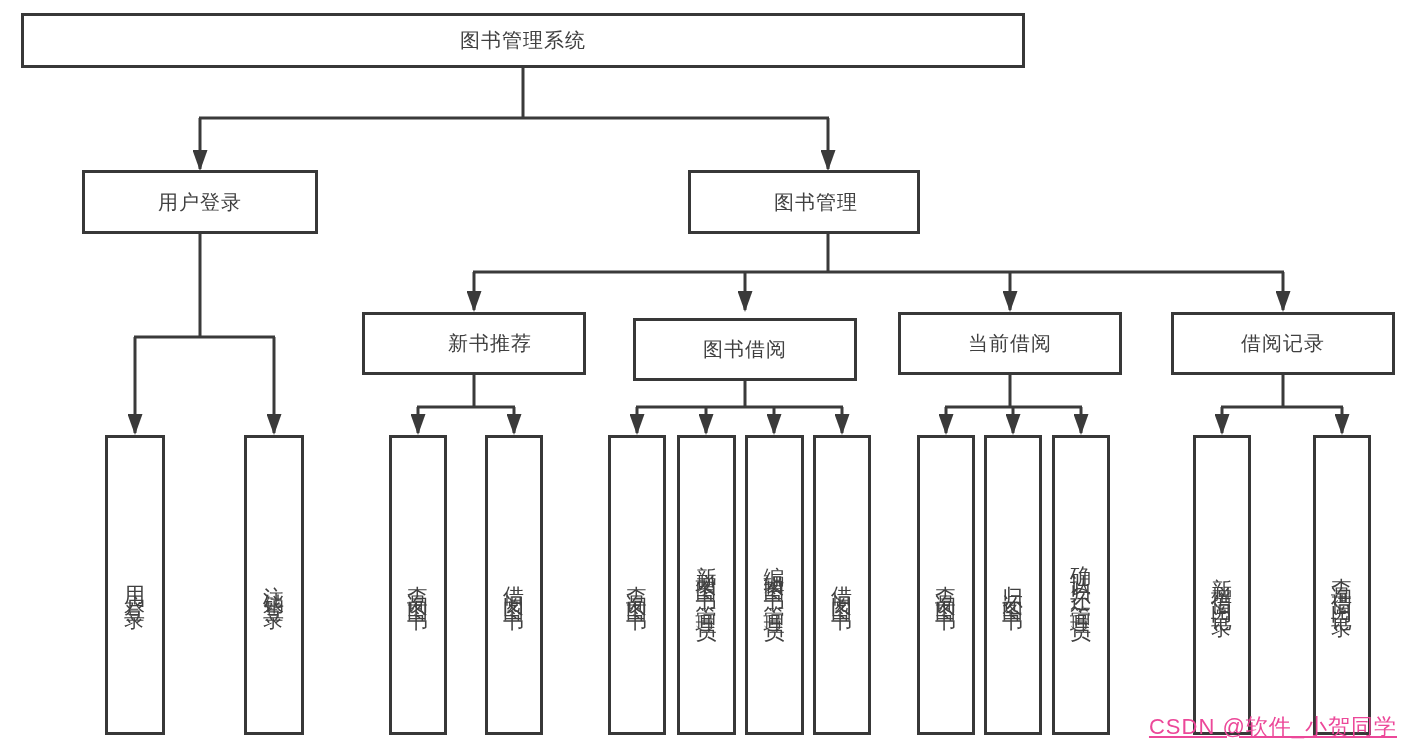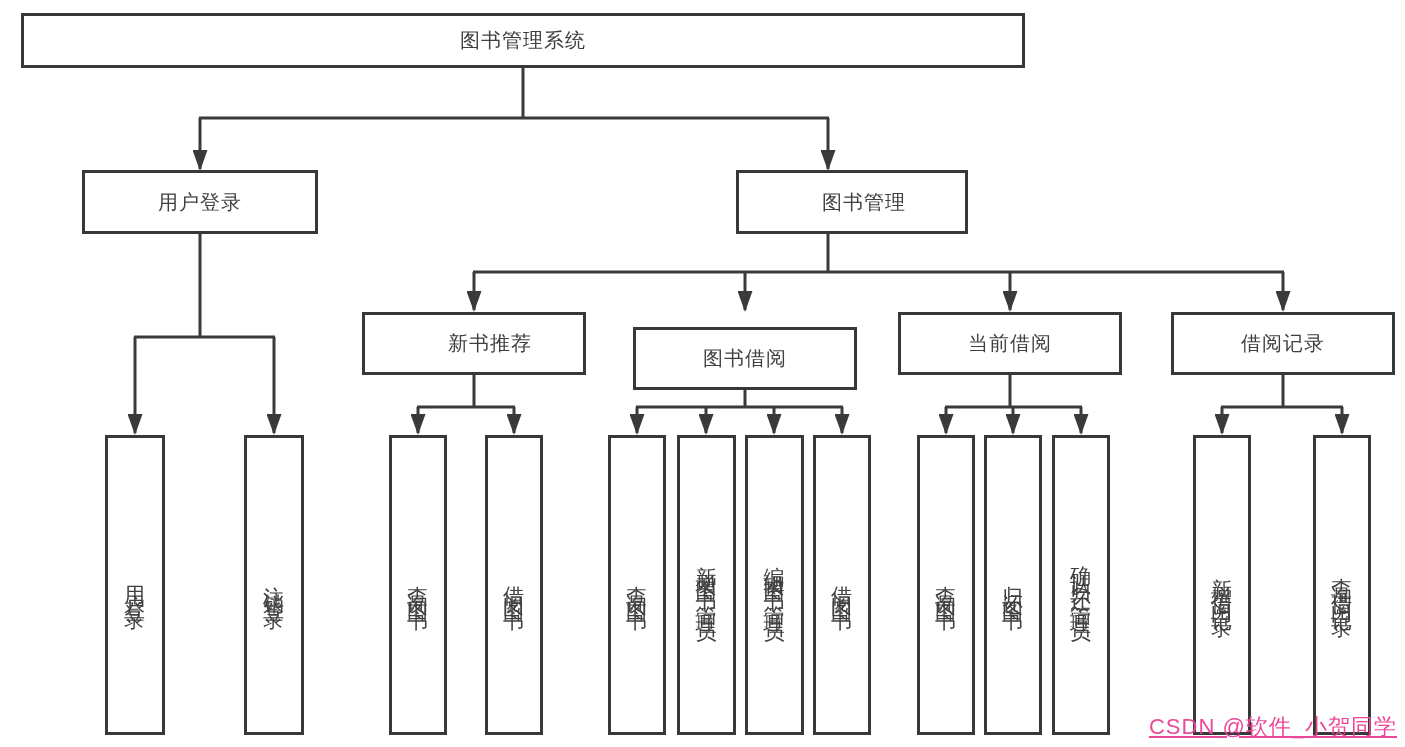--- a/index.html
+++ b/index.html
@@ -44,23 +44,23 @@
   .node.v .lbl {
     writing-mode: vertical-rl;
     text-orientation: mixed;
     font-size: 21px;
     letter-spacing: 8px;
     line-height: 1;
   }
   
   .n-root            { left: 21px;   top: 13px;  width: 1004px; height: 55px; }
   .n-user-login      { left: 82px;   top: 170px; width: 236px;  height: 64px; }
-  .n-book-management { left: 736px;  top: 170px; width: 232px;  height: 64px; padding-left: 24px; }
+  .n-book-management { left: 688px;  top: 170px; width: 232px;  height: 64px; padding-left: 24px; }
   .n-new-books       { left: 362px;  top: 312px; width: 224px;  height: 63px; padding-left: 32px; }
-  .n-book-borrow     { left: 633px;  top: 327px; width: 224px;  height: 63px; }
+  .n-book-borrow     { left: 633px;  top: 318px; width: 224px;  height: 63px; }
   .n-current-borrow  { left: 898px;  top: 312px; width: 224px;  height: 63px; align-items: center; }
   .n-borrow-records  { left: 1171px; top: 312px; width: 224px;  height: 63px; }
   
   .leaf { top: 435px; height: 300px; }
   .l-g1-1 { left: 105px;  width: 60px; }
   .l-g1-2 { left: 244px;  width: 60px; }
   .l-g2-1 { left: 389px;  width: 58px; }
   .l-g2-2 { left: 485px;  width: 58px; }
   .l-g3-1 { left: 608px;  width: 58px; }
   .l-g3-2 { left: 677px;  width: 59px; }

